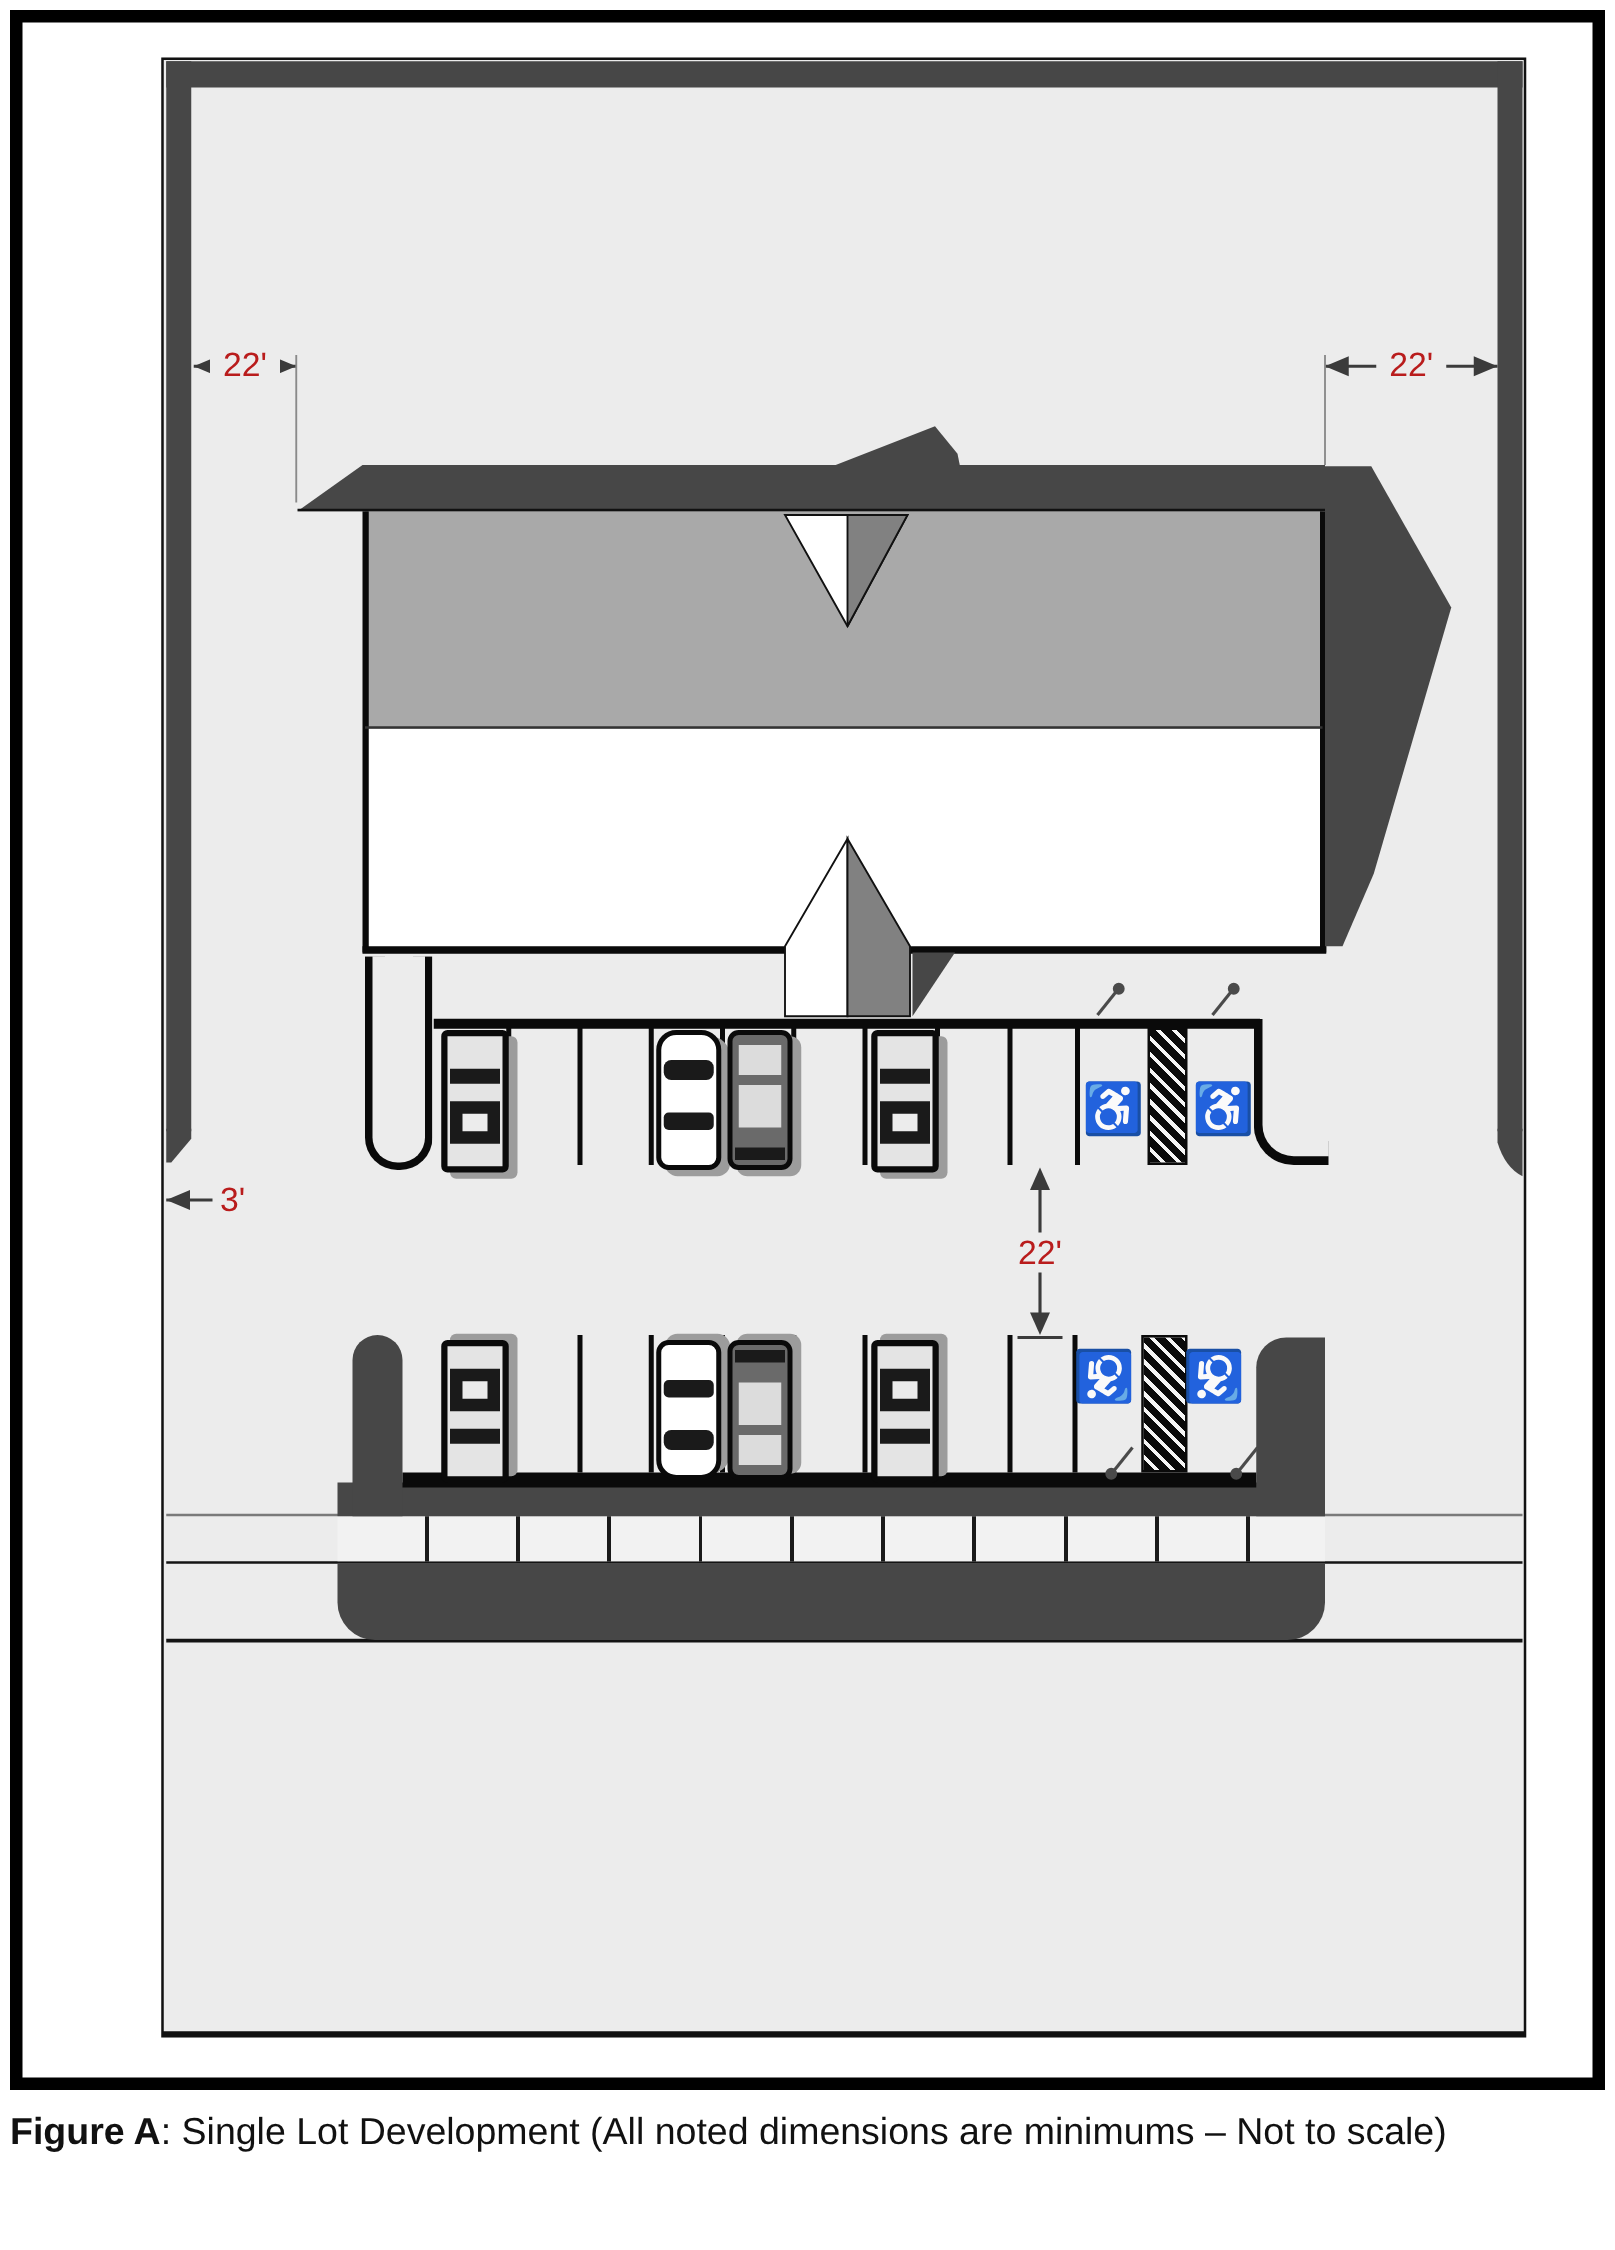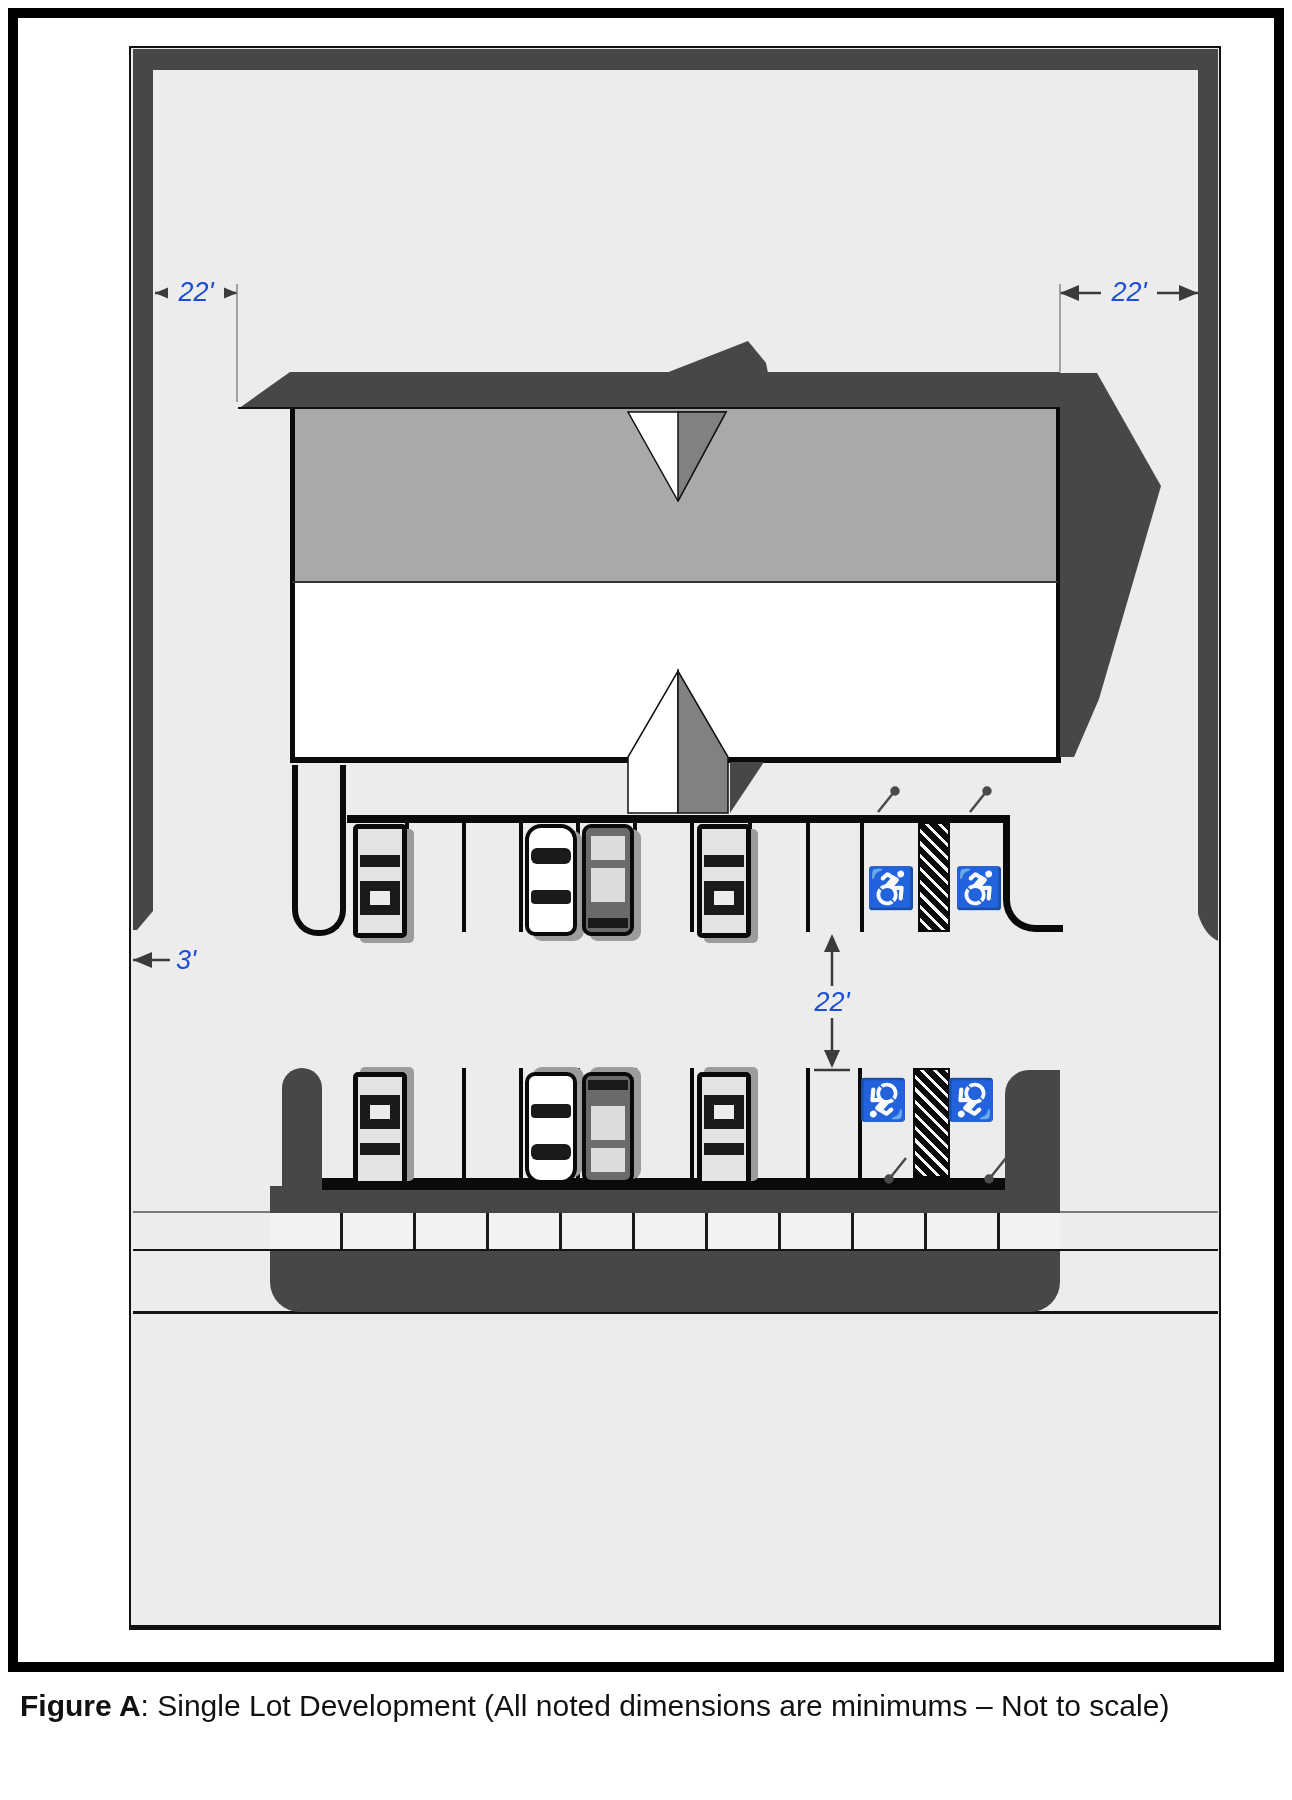--- a/index.html
+++ b/index.html
@@ -57,27 +57,27 @@
   .flip{transform:scaleY(-1);}
 
   
   .wc{position:absolute;width:46px;text-align:center;font-size:40px;line-height:1;color:#000;z-index:32;}
   .wc.rot{transform:rotate(180deg);}
 
   
   .overlay{left:0;top:0;width:1292px;height:1800px;z-index:40;pointer-events:none;}
 
   
-  .dim-label{position:absolute;font-size:27px;color:#1d4ed8;text-align:center;z-index:45;
-             background:#ececec;line-height:1.2;font-style:italic;}
+  .dim-label{position:absolute;font-size:27px;color:#b91c1c;text-align:center;z-index:45;
+             background:#ececec;line-height:1.2;}
   .dim-label.nobg{background:transparent;text-align:left;}
 
   
   .caption{left:8px;top:1686px;width:1278px;font-size:30px;color:#111;line-height:1.35;z-index:8;}
-  .caption .bold{font-weight:bold;margin-left:12px;}
+  .caption .bold{font-weight:bold;}
 </style>
 </head>
 <body>
 
 <div class="page">
 
   <div class="abs outer-frame"></div>
   <div class="abs plan-bg"></div>
 
   <div class="abs strip" style="left:133px;top:49px;width:1085px;height:21px;"></div>

